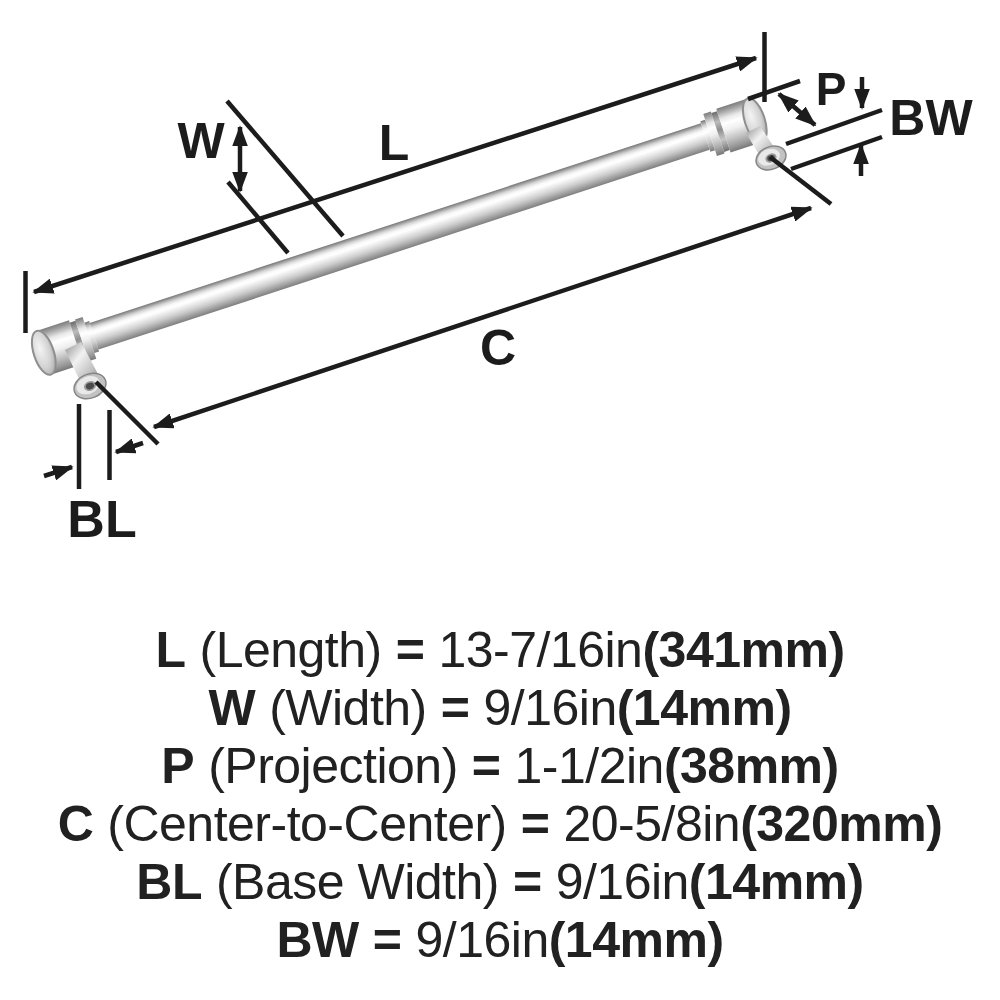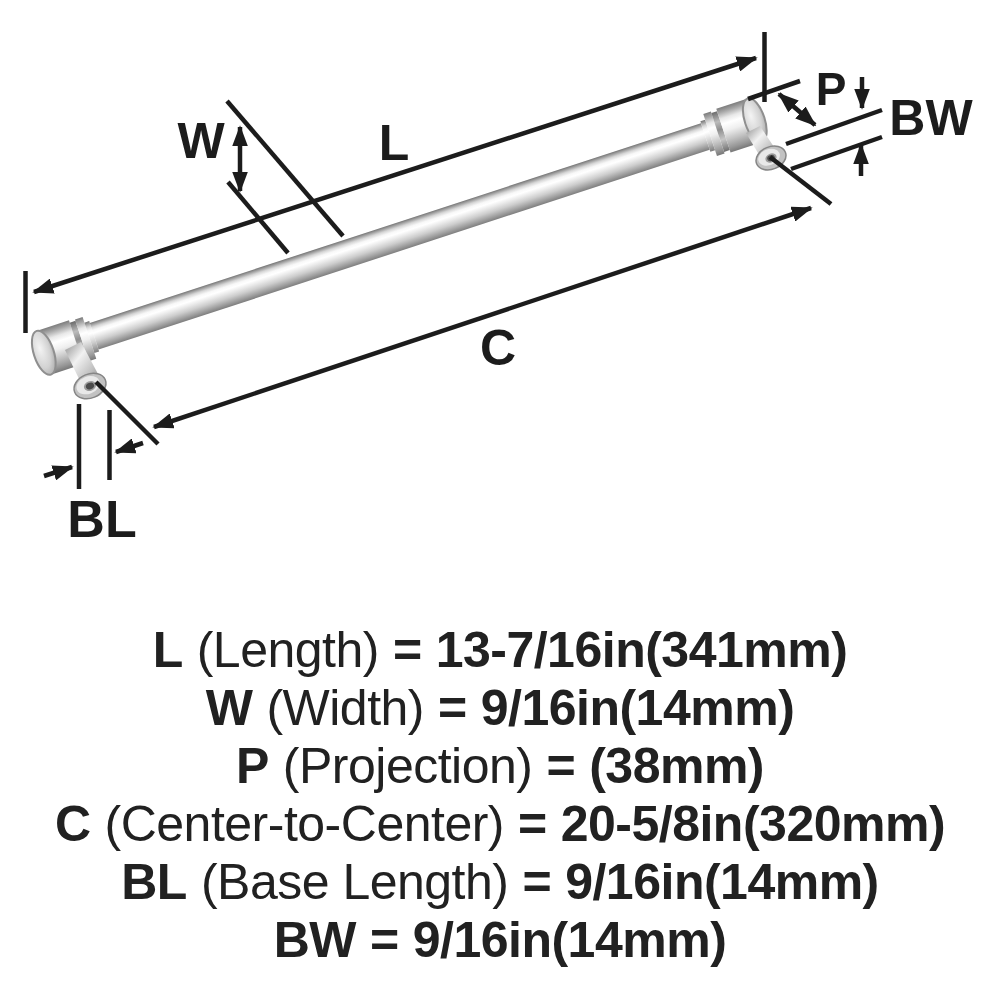--- a/index.html
+++ b/index.html
@@ -27,21 +27,21 @@
     align-items:baseline;
     height:58px;
     font-size:50px;
     line-height:58px;
     letter-spacing:-0.5px;
     white-space:pre;
   }
   .spec-line .sym{font-weight:700;margin-right:14px;}
   .spec-line .nm{font-weight:400;margin-right:14px;}
   .spec-line .eq{font-weight:700;margin-right:14px;}
-  .spec-line .vin{font-weight:700;}
+  .spec-line .vin{font-weight:400;}
   .spec-line .vmm{font-weight:700;}
 </style>
 </head>
 <body>
 
 <div class="stage">
 
   <svg class="diagram-svg" width="1000" height="620" viewBox="0 0 1000 620">
     <defs>
       <marker id="arw" viewBox="0 0 12 9" refX="11" refY="4.5" markerWidth="21" markerHeight="15.75" orient="auto-start-reverse" markerUnits="userSpaceOnUse">
@@ -158,26 +158,26 @@
   </svg>
 
   <div class="specs">
     <div class="spec-line">
       <span class="sym">L</span><span class="nm">(Length)</span><span class="eq">=</span><span class="vin">13-7/16in</span><span class="vmm">(341mm)</span>
     </div>
     <div class="spec-line">
       <span class="sym">W</span><span class="nm">(Width)</span><span class="eq">=</span><span class="vin">9/16in</span><span class="vmm">(14mm)</span>
     </div>
     <div class="spec-line">
-      <span class="sym">P</span><span class="nm">(Projection)</span><span class="eq">=</span><span class="vmm">(38mm)</span>
+      <span class="sym">P</span><span class="nm">(Projection)</span><span class="eq">=</span><span class="vin">1-1/2in</span><span class="vmm">(38mm)</span>
     </div>
     <div class="spec-line">
       <span class="sym">C</span><span class="nm">(Center-to-Center)</span><span class="eq">=</span><span class="vin">20-5/8in</span><span class="vmm">(320mm)</span>
     </div>
     <div class="spec-line">
-      <span class="sym">BL</span><span class="nm">(Base Length)</span><span class="eq">=</span><span class="vin">9/16in</span><span class="vmm">(14mm)</span>
+      <span class="sym">BL</span><span class="nm">(Base Width)</span><span class="eq">=</span><span class="vin">9/16in</span><span class="vmm">(14mm)</span>
     </div>
     <div class="spec-line">
       <span class="sym">BW</span><span class="eq">=</span><span class="vin">9/16in</span><span class="vmm">(14mm)</span>
     </div>
   </div>
 
 </div>
 
 </body></html>

